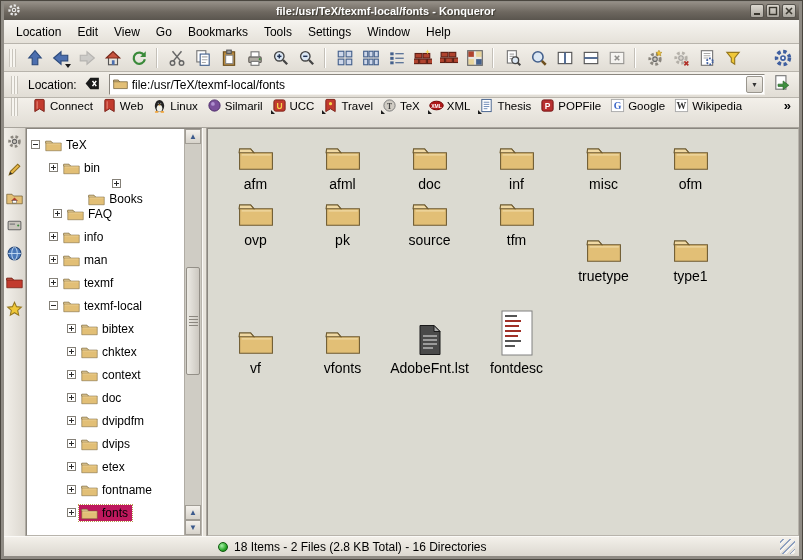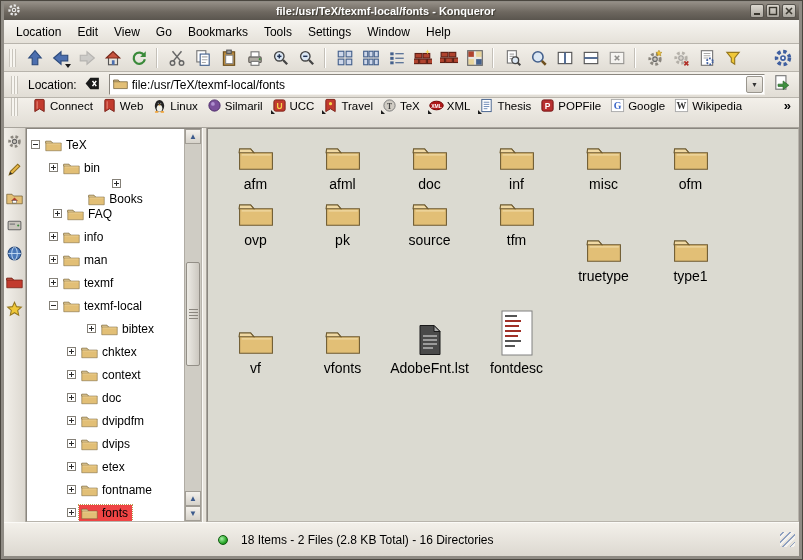--- a/index.html
+++ b/index.html
@@ -69,21 +69,21 @@
   .side-btn { width:18px; height:18px; display:flex; align-items:center; justify-content:center; }
 
   .treepanel { width:176px; flex:none; display:flex; background:#fff;
     border:1px solid; border-color:#8a867f #b8b4ac #b8b4ac #8a867f; }
   .tree { flex:1; overflow:hidden; padding-top:4px; }
   .tree-row { height:23px; display:flex; align-items:center; gap:3px; white-space:nowrap; }
   .expander { width:9px; height:9px; flex:none; background:#fff; border:1px solid #848078; position:relative; }
   .expander::before { content:""; position:absolute; left:1px; right:1px; top:3px; height:1px; background:#2a2a2a; }
   .expander.plus::after { content:""; position:absolute; top:1px; bottom:1px; left:3px; width:1px; background:#2a2a2a; }
   .row-body { display:flex; align-items:center; gap:4px; padding:1px 4px 1px 2px; }
-  .row-body.selected { background:#ef4444; outline:1px dotted #b99b4e; }
+  .row-body.selected { background:#be185d; outline:1px dotted #b99b4e; }
   .tree-row .label.italic { }
   .mini-folder { display:flex; }
 
   .vscroll { width:17px; flex:none; display:flex; flex-direction:column; background:#d8d4cc; border-left:1px solid #b0aca4; }
   .sb-btn { height:15px; flex:none; display:flex; align-items:center; justify-content:center;
     font-size:8px; color:#3c5a8c; background:linear-gradient(#f4f1ec,#d6d2ca); border:1px solid #a19d95; }
   .sb-track { flex:1; position:relative; background:#cfccc4; }
   .sb-slider { position:absolute; left:1px; right:1px; top:34%; height:30%; border:1px solid #938f87; border-radius:2px;
     background:linear-gradient(90deg,#eceae4,#ccc8c0); display:flex; flex-direction:column; align-items:center; justify-content:center; gap:2px; }
   .sb-grip-line { width:9px; height:1px; background:#8a867e; }
@@ -95,21 +95,21 @@
     background-color:#dbdad1;
     background-image:radial-gradient(circle,#c9c9be 18%,transparent 22%);
     background-size:4px 4px;
     border:1px solid; border-color:#8a867f #b8b4ac #b8b4ac #8a867f; }
   .cell { width:87px; display:flex; flex-direction:column; align-items:center; justify-content:flex-end; }
   .cell.short { height:56px; }
   .cell.tall  { height:92px; }
   .icon-label { margin-top:3px; font-size:14px; line-height:13px; }
 
   
-  .statusbar { height:34px; flex:none; display:flex; align-items:center; gap:13px; padding:0 4px;
+  .statusbar { height:20px; flex:none; display:flex; align-items:center; gap:6px; padding:0 4px;
     background:linear-gradient(#f3f0ea,#dcd8d0); border-top:1px solid #fbfaf7; }
   .led { width:10px; height:10px; margin-left:210px; border-radius:50%; border:1px solid #0e5a0e;
     background:radial-gradient(circle at 35% 35%,#a8f0a8,#2aa82a 60%,#156a15); }
   .grip { margin-left:auto; width:15px; height:15px;
     background:repeating-linear-gradient(135deg,transparent 0 2px,#8ea0c0 2px 3px,#f4f2ee 3px 5px); }
 </style>
 </head>
 <body>
 
 <div class="window">
@@ -719,21 +719,21 @@
               <span class="mini-folder">
                 <svg width="17" height="14" viewBox="0 0 34 28">
                   <path d="M1.5 6.5 h10.5 l3 3.5 h17.5 v15.5 h-31 Z" fill="#e2bf76" stroke="#6d5a30"></path>
                   <path d="M1.5 6.5 h10.5 l3 3.5 h-14 Z" fill="#f0d9a4" stroke="#6d5a30"></path>
                   <path d="M3.5 12 h27.5" stroke="#f2dfae" fill="none"></path>
                 </svg>
               </span>
               <span class="label italic">texmf-local</span>
             </span>
           </div>
-          <div class="tree-row" style="padding-left: 60px;">
+          <div class="tree-row" style="padding-left: 40px;">
             <span class="expander plus"></span>
             <span class="row-body">
               <span class="mini-folder">
                 <svg width="17" height="14" viewBox="0 0 34 28">
                   <path d="M1.5 6.5 h10.5 l3 3.5 h17.5 v15.5 h-31 Z" fill="#e2bf76" stroke="#6d5a30"></path>
                   <path d="M1.5 6.5 h10.5 l3 3.5 h-14 Z" fill="#f0d9a4" stroke="#6d5a30"></path>
                   <path d="M3.5 12 h27.5" stroke="#f2dfae" fill="none"></path>
                 </svg>
               </span>
               <span class="label">bibtex</span>

